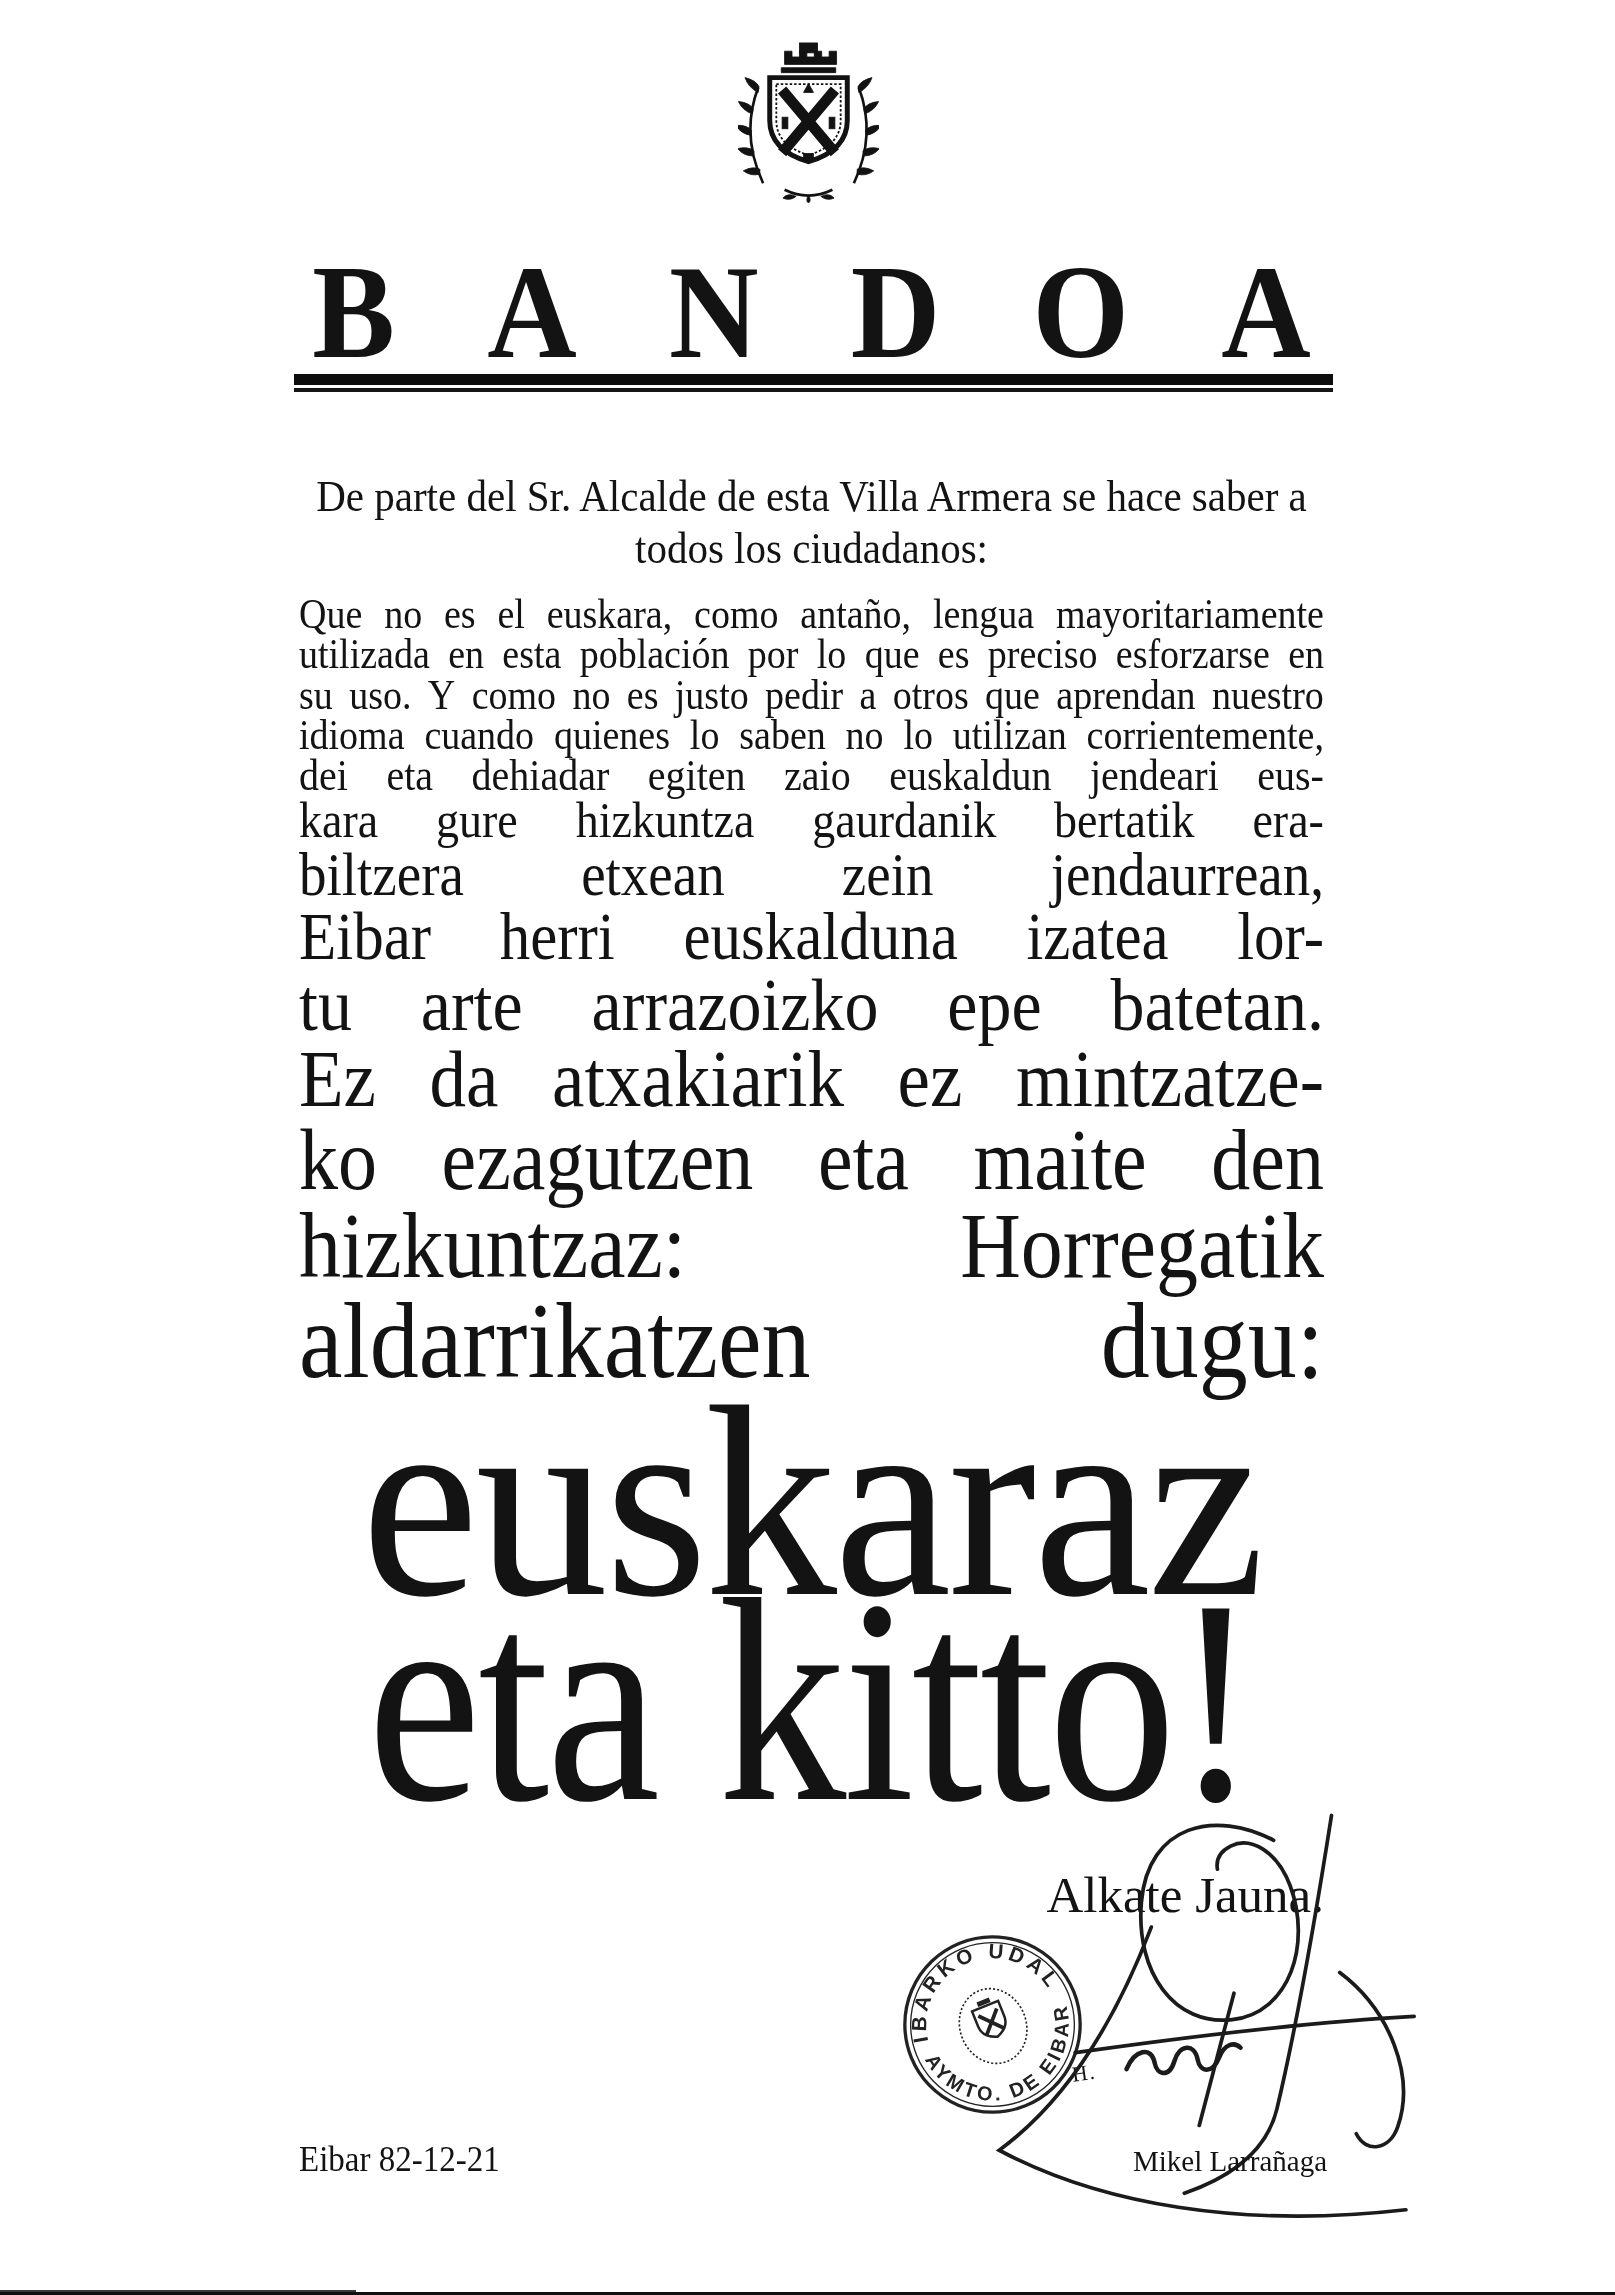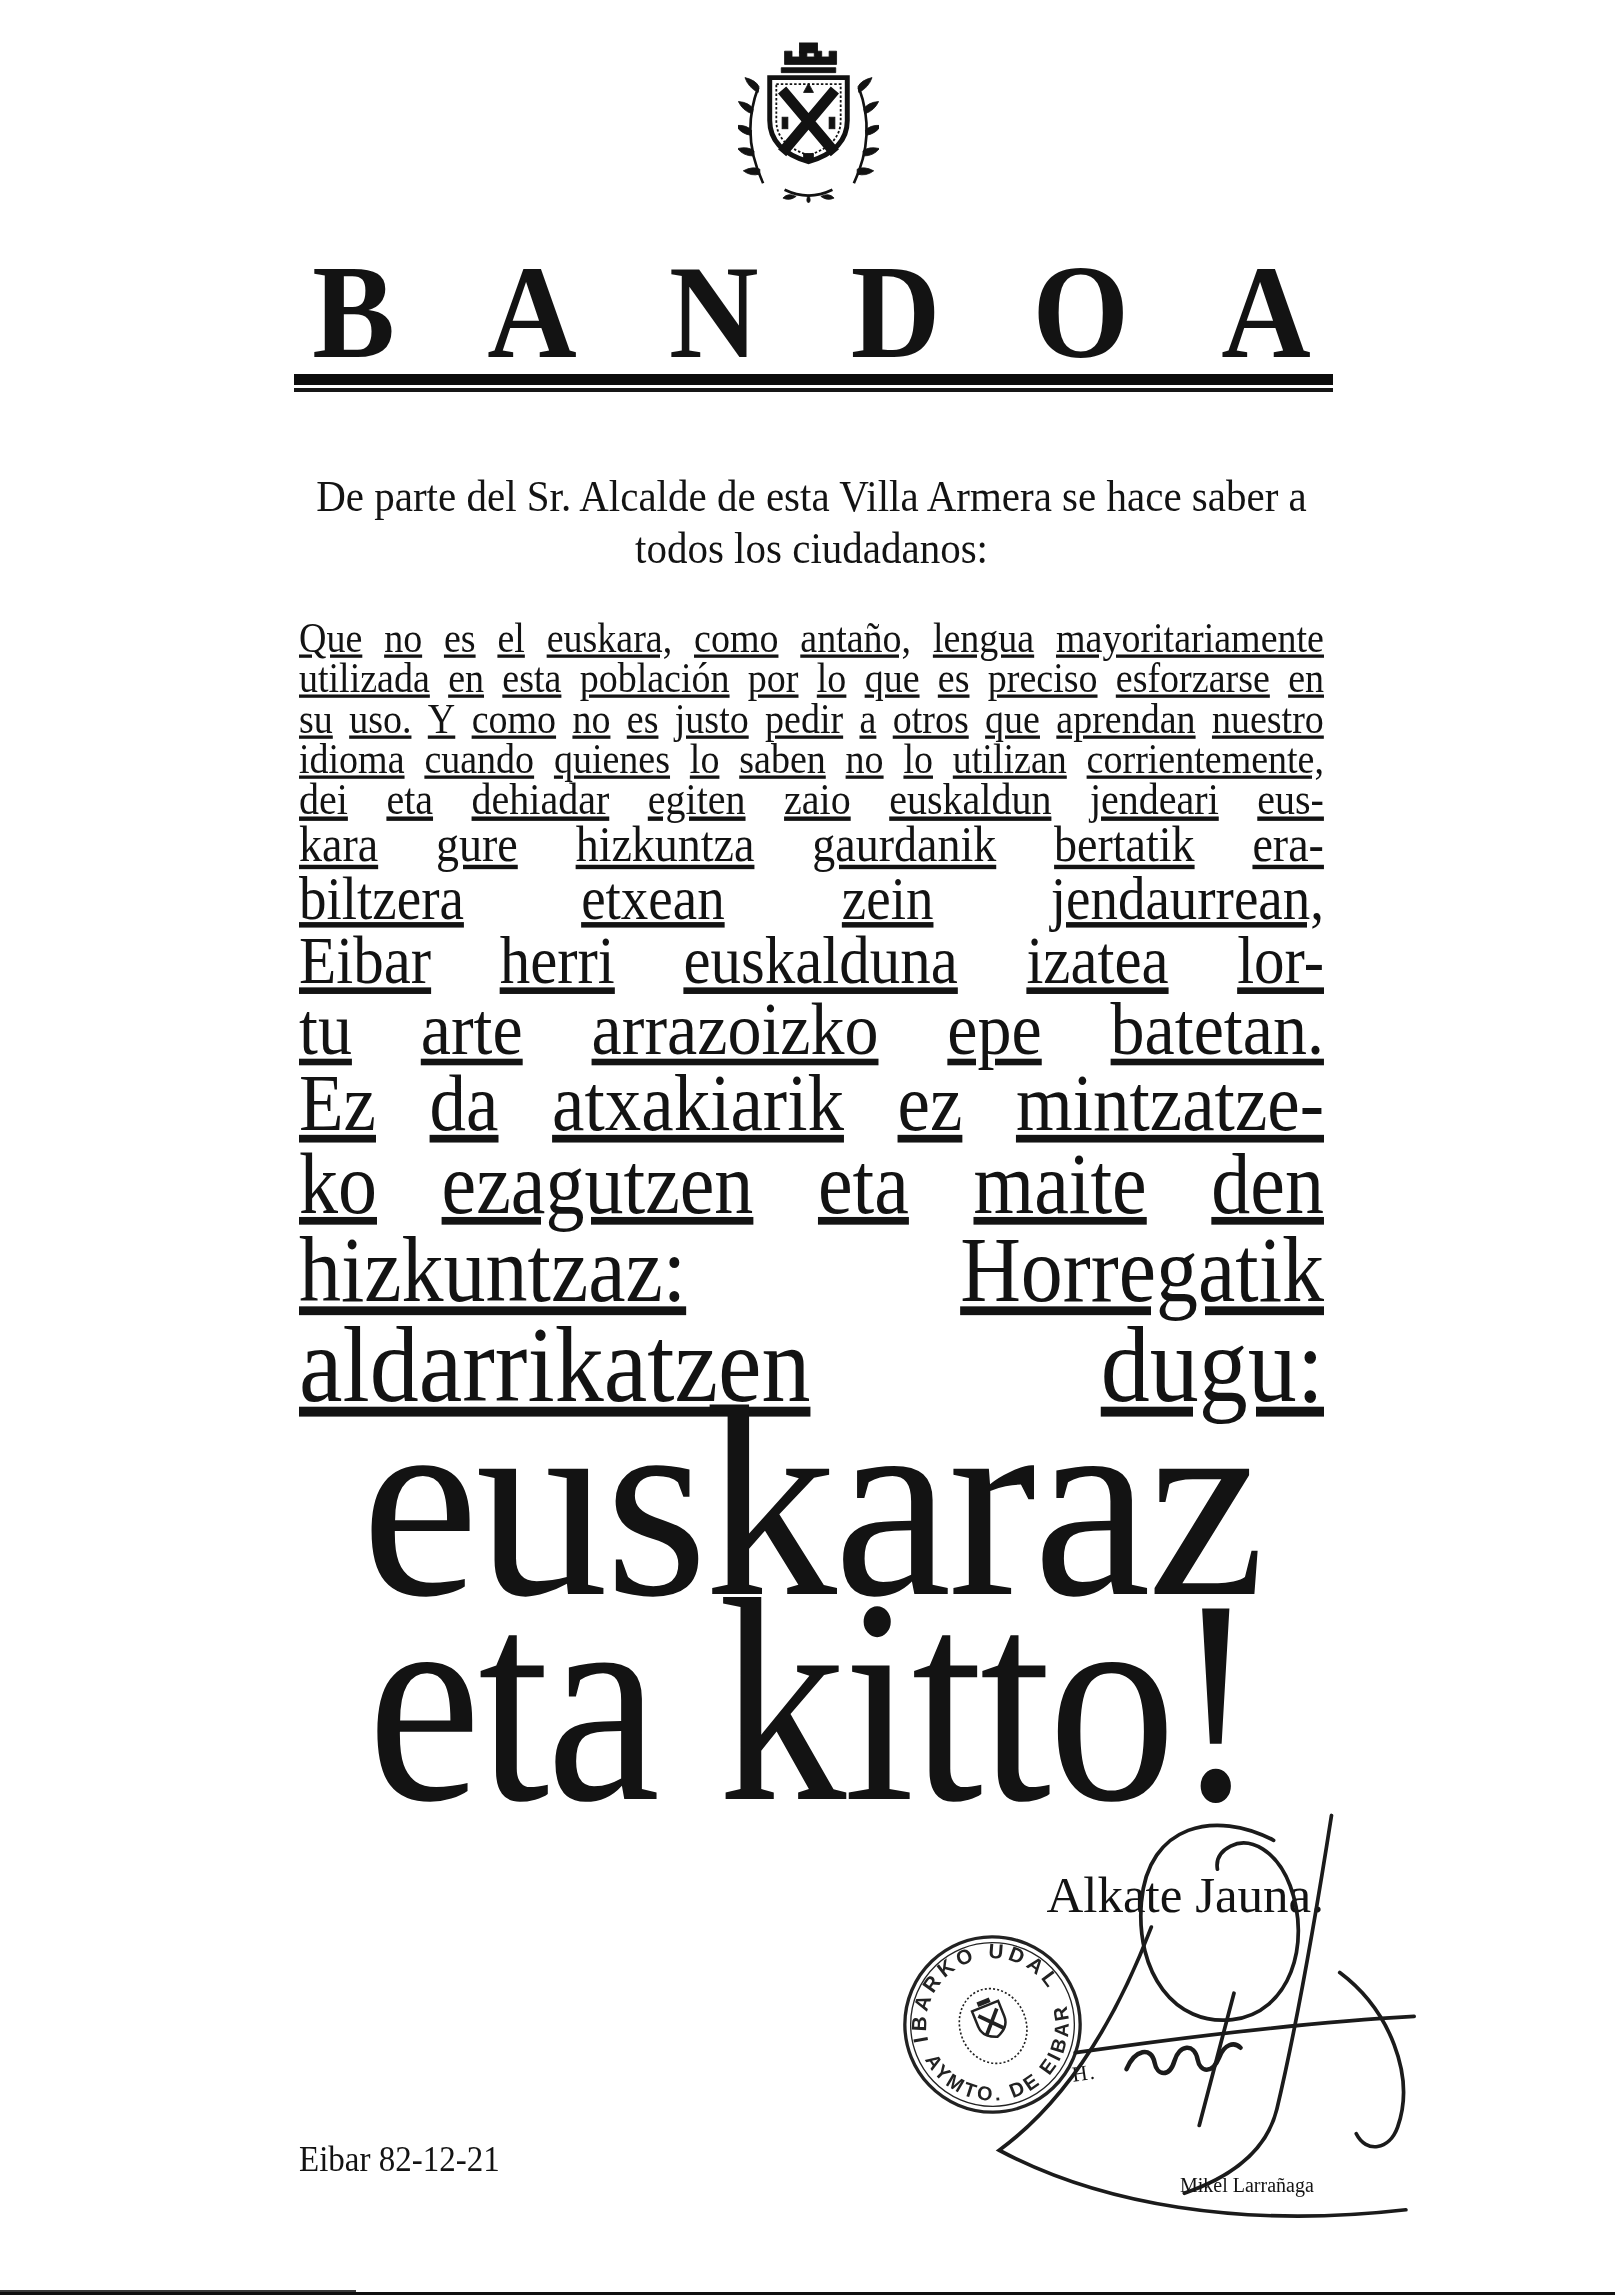--- a/index.html
+++ b/index.html
@@ -18,21 +18,21 @@
     padding:0 13.2px; box-sizing:border-box;
     font-weight:700; font-size:124px; line-height:1.0;
     transform:scaleY(1.08); transform-origin:center top;
   }
   .rule-thick { left:294px; top:374px; width:1039px; height:10.7px; background:#0d0d0d; }
   .rule-thin  { left:294px; top:388px; width:1039px; height:4.1px;  background:#161616; }
 
   .intro { top:471px; text-align:center; font-size:41px; line-height:1.16;
            transform:scaleY(1.08); transform-origin:center top; }
 
-  .body-lines { top:618px;text-decoration:underline; }
+  .body-lines { top:594px; }
   .jline {
     display:flex; justify-content:space-between; align-items:baseline;
     line-height:1.06; transform:scaleY(1.1); transform-origin:center;
     white-space:nowrap;
   }
   .jline span { display:inline-block; }
 
   .slogan1 { top:1366px; text-align:center; font-size:273px; line-height:1.0;
              transform:scaleX(0.97); transform-origin:center; letter-spacing:-3.3px; }
   .slogan2 { top:1556px; text-align:center; font-size:291px; line-height:1.0;
@@ -41,21 +41,21 @@
   .signoff { top:1870px; text-align:right; font-size:51px; line-height:1.0; }
 
   .seal-wrap { left:885px; top:1917px; width:215px; height:215px; }
   .seal-note { left:1072px; top:2061px; font-size:21.5px; letter-spacing:1.7px;
                font-family:"Liberation Serif",serif; transform:rotate(-8deg); }
 
   .signature-wrap { left:943px; top:1803px; width:529px; height:430px; }
 
   .footer-date   { left:299px;  top:2143px; font-size:33px; line-height:1.0;
                    transform:scaleY(1.08); }
-  .footer-signer { left:1180px; top:2147px; font-size:20px; line-height:1.0;margin-top:28px; }
+  .footer-signer { left:1133px; top:2147px; font-size:29px; line-height:1.0; }
 
   .scan-edge { left:0; bottom:0; width:100%; height:3.3px; background:#101010; }
   .scan-edge2 { left:0; bottom:3.3px; width:356px; height:1.7px; background:#3a3a3a; }
 </style>
 </head>
 <body>
 
 <div class="page">
 
   <div class="abs crest-wrap">

